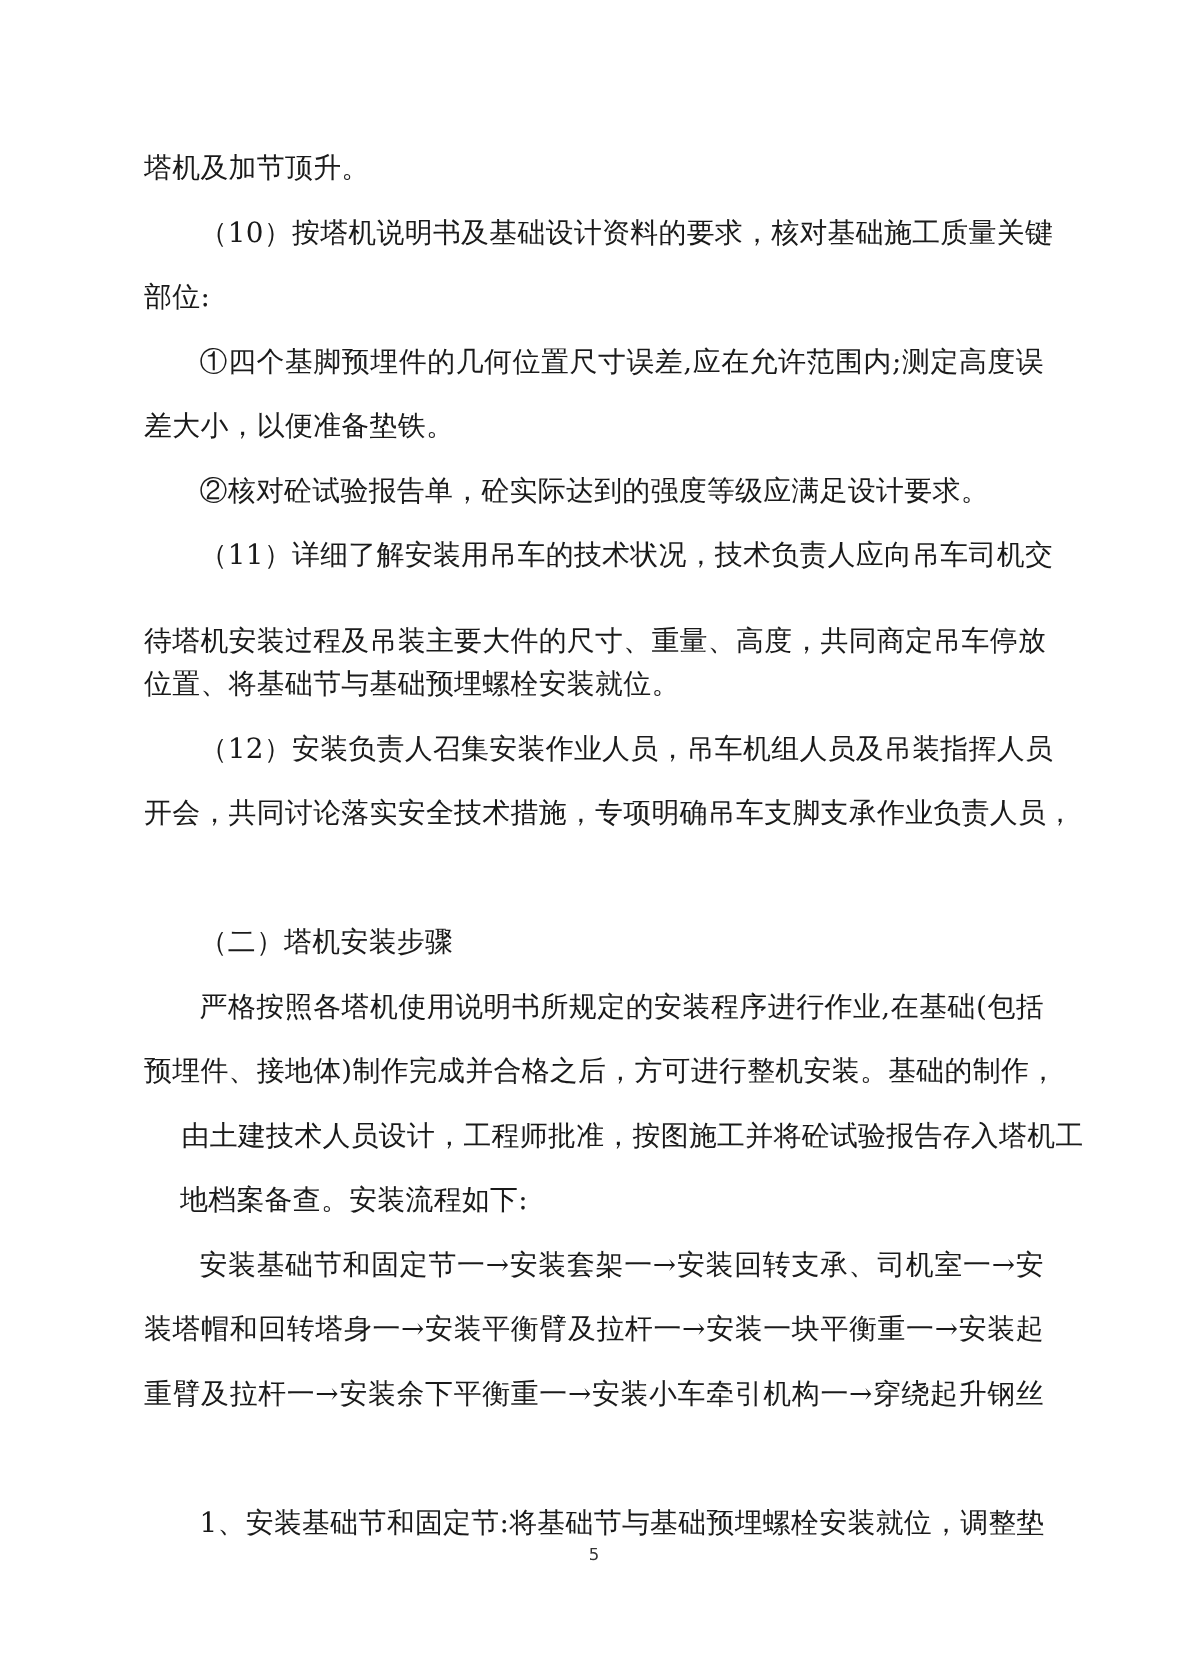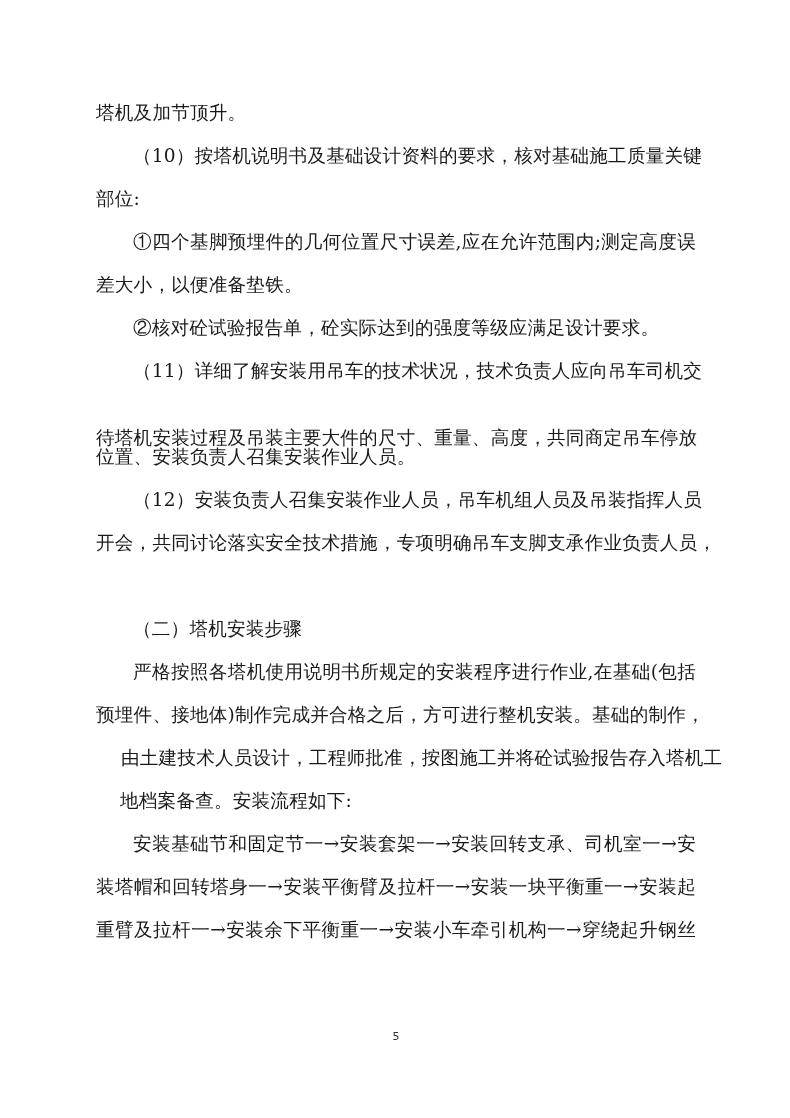--- a/index.html
+++ b/index.html
@@ -55,27 +55,28 @@
 <body>
 
 <div class="page">
   <div class="line" style="top: 101px;">塔机及加节顶升。</div>
   <div class="line indent justify" style="top: 144px;">（10）按塔机说明书及基础设计资料的要求，核对基础施工质量关键</div>
   <div class="line" style="top: 187px;">部位:</div>
   <div class="line indent justify" style="top: 230px;">①四个基脚预埋件的几何位置尺寸误差,应在允许范围内;测定高度误</div>
   <div class="line" style="top: 273px;">差大小，以便准备垫铁。</div>
   <div class="line indent" style="top: 316px;">②核对砼试验报告单，砼实际达到的强度等级应满足设计要求。</div>
   <div class="line indent justify" style="top: 359px;">（11）详细了解安装用吊车的技术状况，技术负责人应向吊车司机交</div>
-  <div class="line justify" style="top: 426px;">待塔机安装过程及吊装主要大件的尺寸、重量、高度，共同商定吊车停放</div>
-  <div class="line" style="top: 445px;">位置、安装负责人召集安装作业人员。</div>
+  <div class="line justify" style="top: 416px;">待塔机安装过程及吊装主要大件的尺寸、重量、高度，共同商定吊车停放</div>
+  <div class="line" style="top: 445px;">位置、将基础节与基础预埋螺栓安装就位。</div>
   <div class="line indent justify" style="top: 488px;">（12）安装负责人召集安装作业人员，吊车机组人员及吊装指挥人员</div>
   <div class="line justify" style="top: 531px;">开会，共同讨论落实安全技术措施，专项明确吊车支脚支承作业负责人员，</div>
   <div class="line indent" style="top: 617px;">（二）塔机安装步骤</div>
   <div class="line indent justify" style="top: 660px;">严格按照各塔机使用说明书所规定的安装程序进行作业,在基础(包括</div>
   <div class="line justify" style="top: 703px;">预埋件、接地体)制作完成并合格之后，方可进行整机安装。基础的制作，</div>
   <div class="line justify" style="top: 746px; margin-left: 25px;">由土建技术人员设计，工程师批准，按图施工并将砼试验报告存入塔机工</div>
   <div class="line" style="top: 789px; margin-left: 24px;">地档案备查。安装流程如下:</div>
   <div class="line indent justify" style="top: 832px;">安装基础节和固定节一→安装套架一→安装回转支承、司机室一→安</div>
   <div class="line justify" style="top: 875px;">装塔帽和回转塔身一→安装平衡臂及拉杆一→安装一块平衡重一→安装起</div>
   <div class="line justify" style="top: 918px;">重臂及拉杆一→安装余下平衡重一→安装小车牵引机构一→穿绕起升钢丝</div>
+  <div class="line indent justify" style="top: 1004px;">1、安装基础节和固定节:将基础节与基础预埋螺栓安装就位，调整垫</div>
 
   <div class="page-number">5</div>
 </div>
 
 </body></html>

